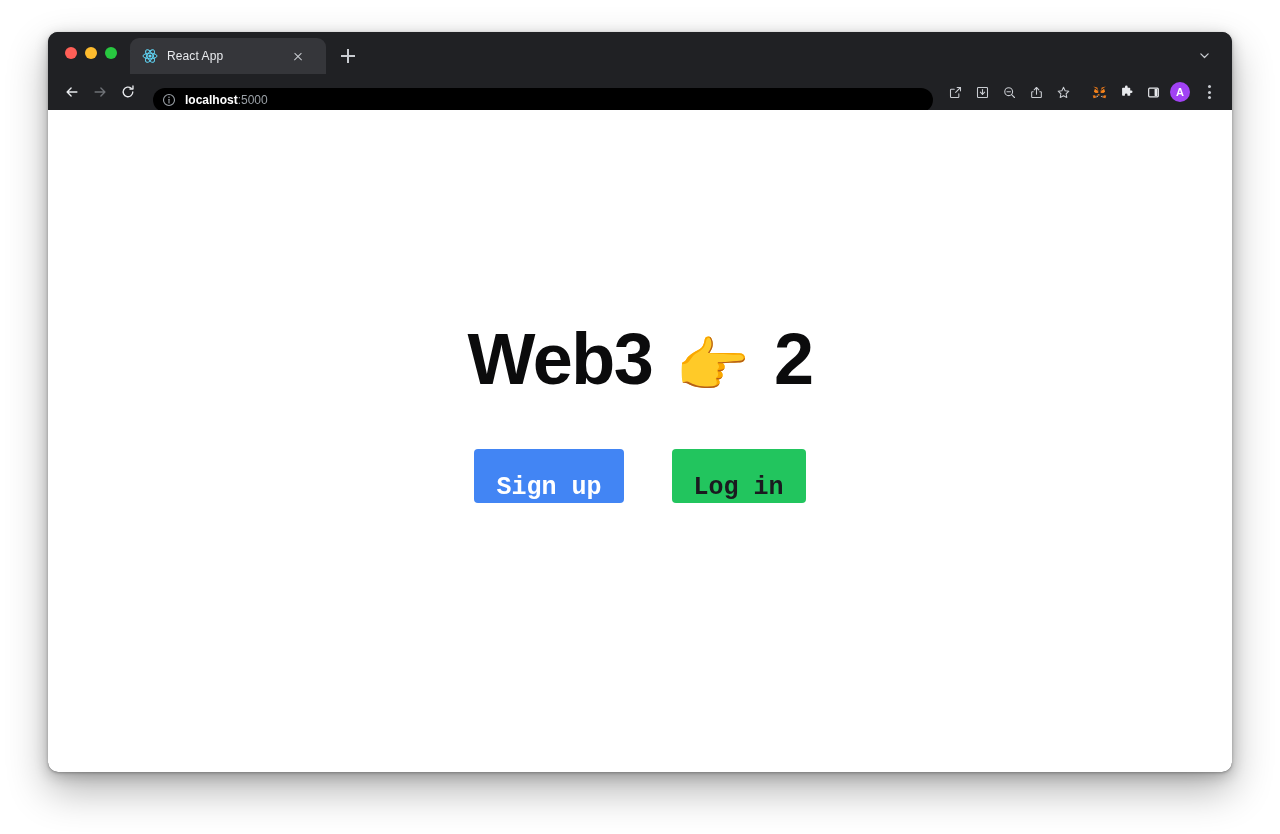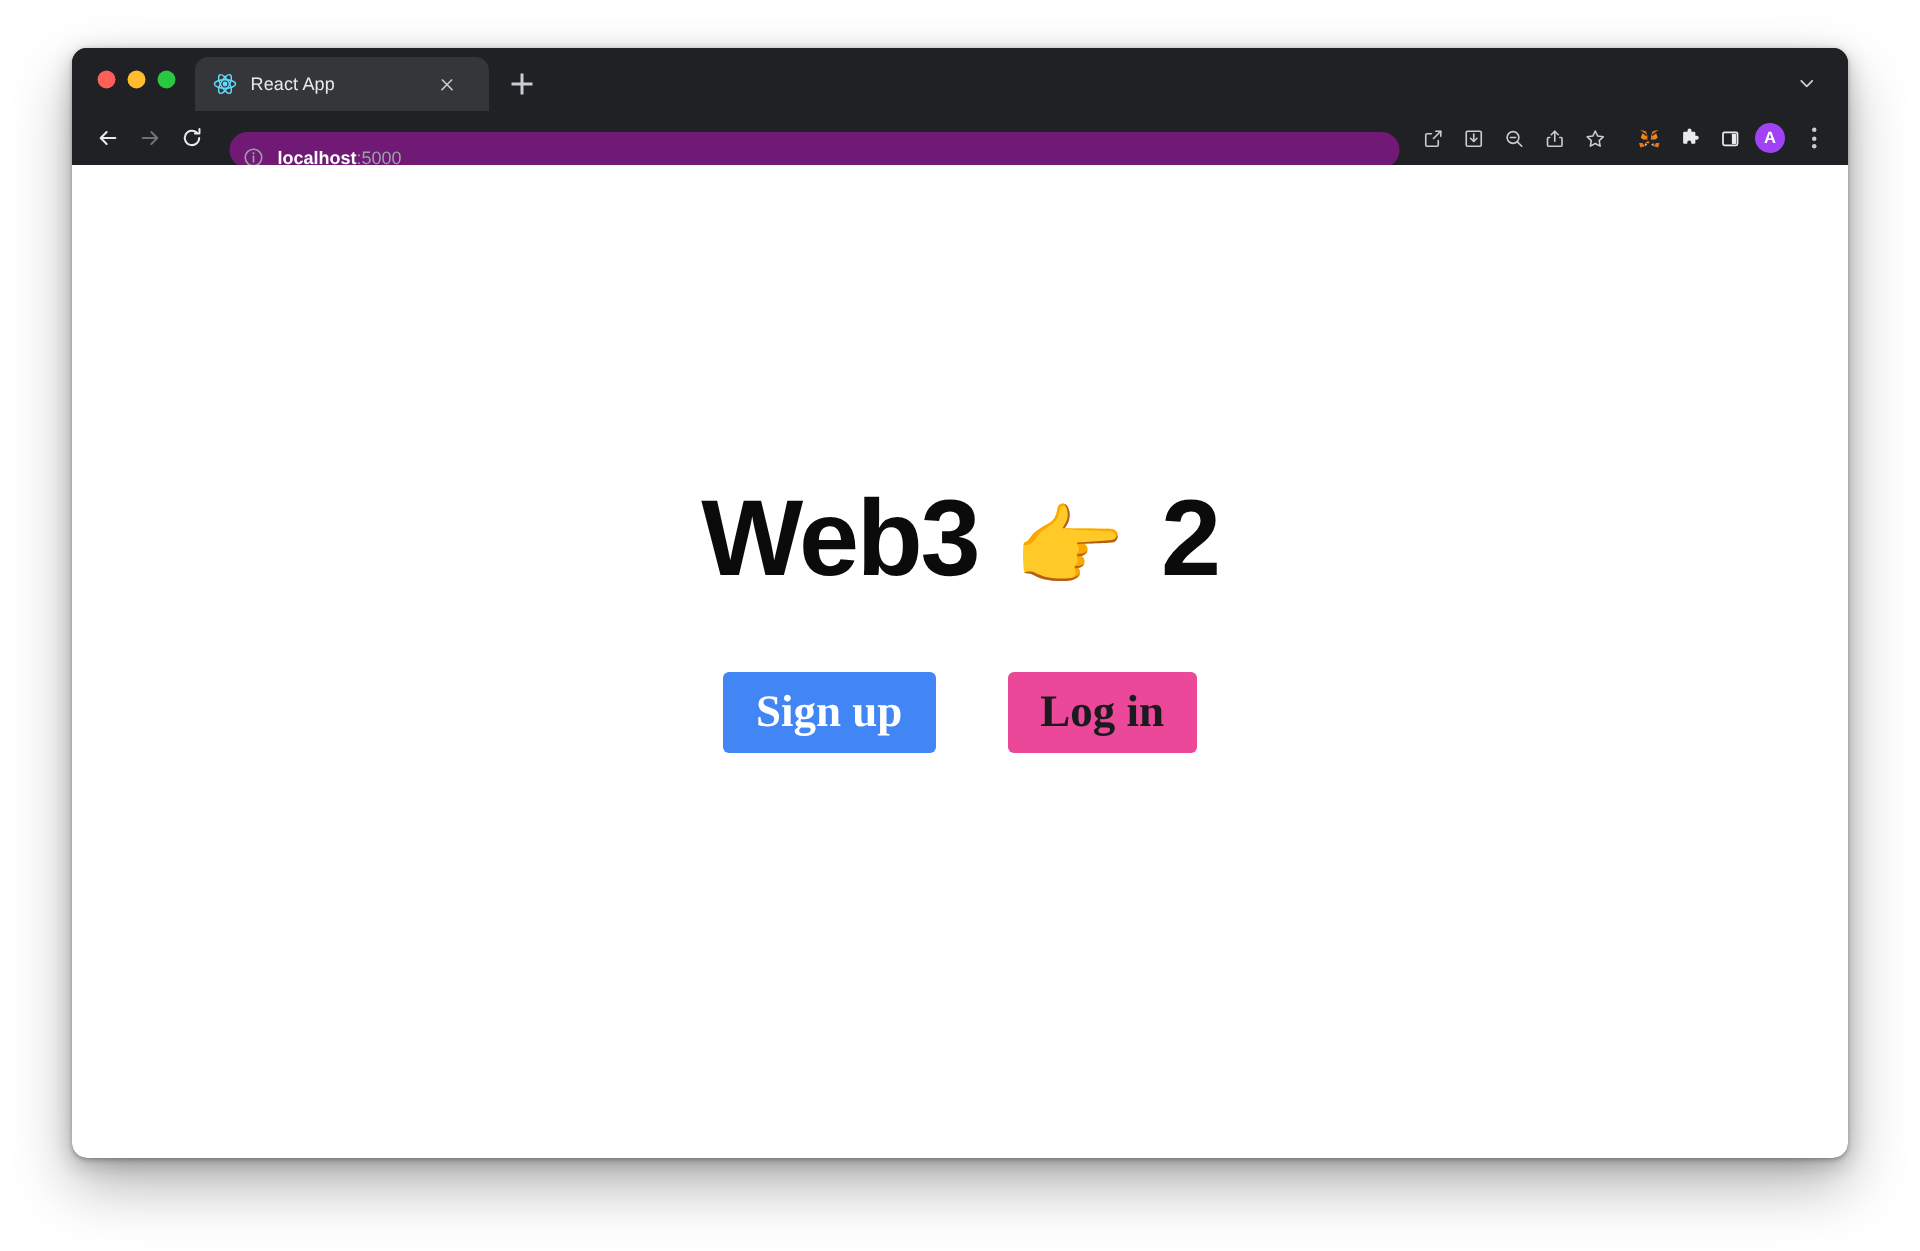--- a/index.html
+++ b/index.html
@@ -154,24 +154,24 @@
     align-items: center;
     justify-content: center;
     border-radius: 50%;
     flex: 0 0 26px;
   }
   .nav-btn.first { margin-left: 3px; }
 
   .omnibox {
     flex: 1 1 auto;
     height: 24px;
-    background: #701a75;
+    background: #000000;
     border-radius: 13px;
     display: flex;
-    align-items: flex-end;
+    align-items: center;
     margin: 16px 8px 0 10px;
     padding: 0 10px 0 9px;
     box-sizing: border-box;
     min-width: 0;
   }
   .omnibox-info {
     width: 14px;
     height: 14px;
     flex: 0 0 14px;
     margin-right: 9px;
@@ -272,37 +272,37 @@
     letter-spacing: 0;
     margin: 0 5px;
   }
   .button-row {
     margin-top: 53px;
     display: flex;
     align-items: center;
     gap: 48px;
   }
   .btn {
-    font-family: Liberation Serif, serif;
-    font-size: 30px;
+    font-family: Liberation Mono, monospace;
+    font-size: 25px;
     font-weight: bold;
     border: none;
     border-radius: 4px;
-    padding: 0 22px;
+    padding: 12px 22px;
     height: 54px;
     line-height: 54px;
     cursor: pointer;
     white-space: nowrap;
   }
   .btn-primary {
     background: #4285f4;
     color: #ffffff;
   }
   .btn-secondary {
-    background: #ec4899;
+    background: #22c55e;
     color: #1a1a1f;
   }
 </style>
 </head>
 <body>
 
 <div class="browser-window">
 
   <div class="tab-strip">
 

